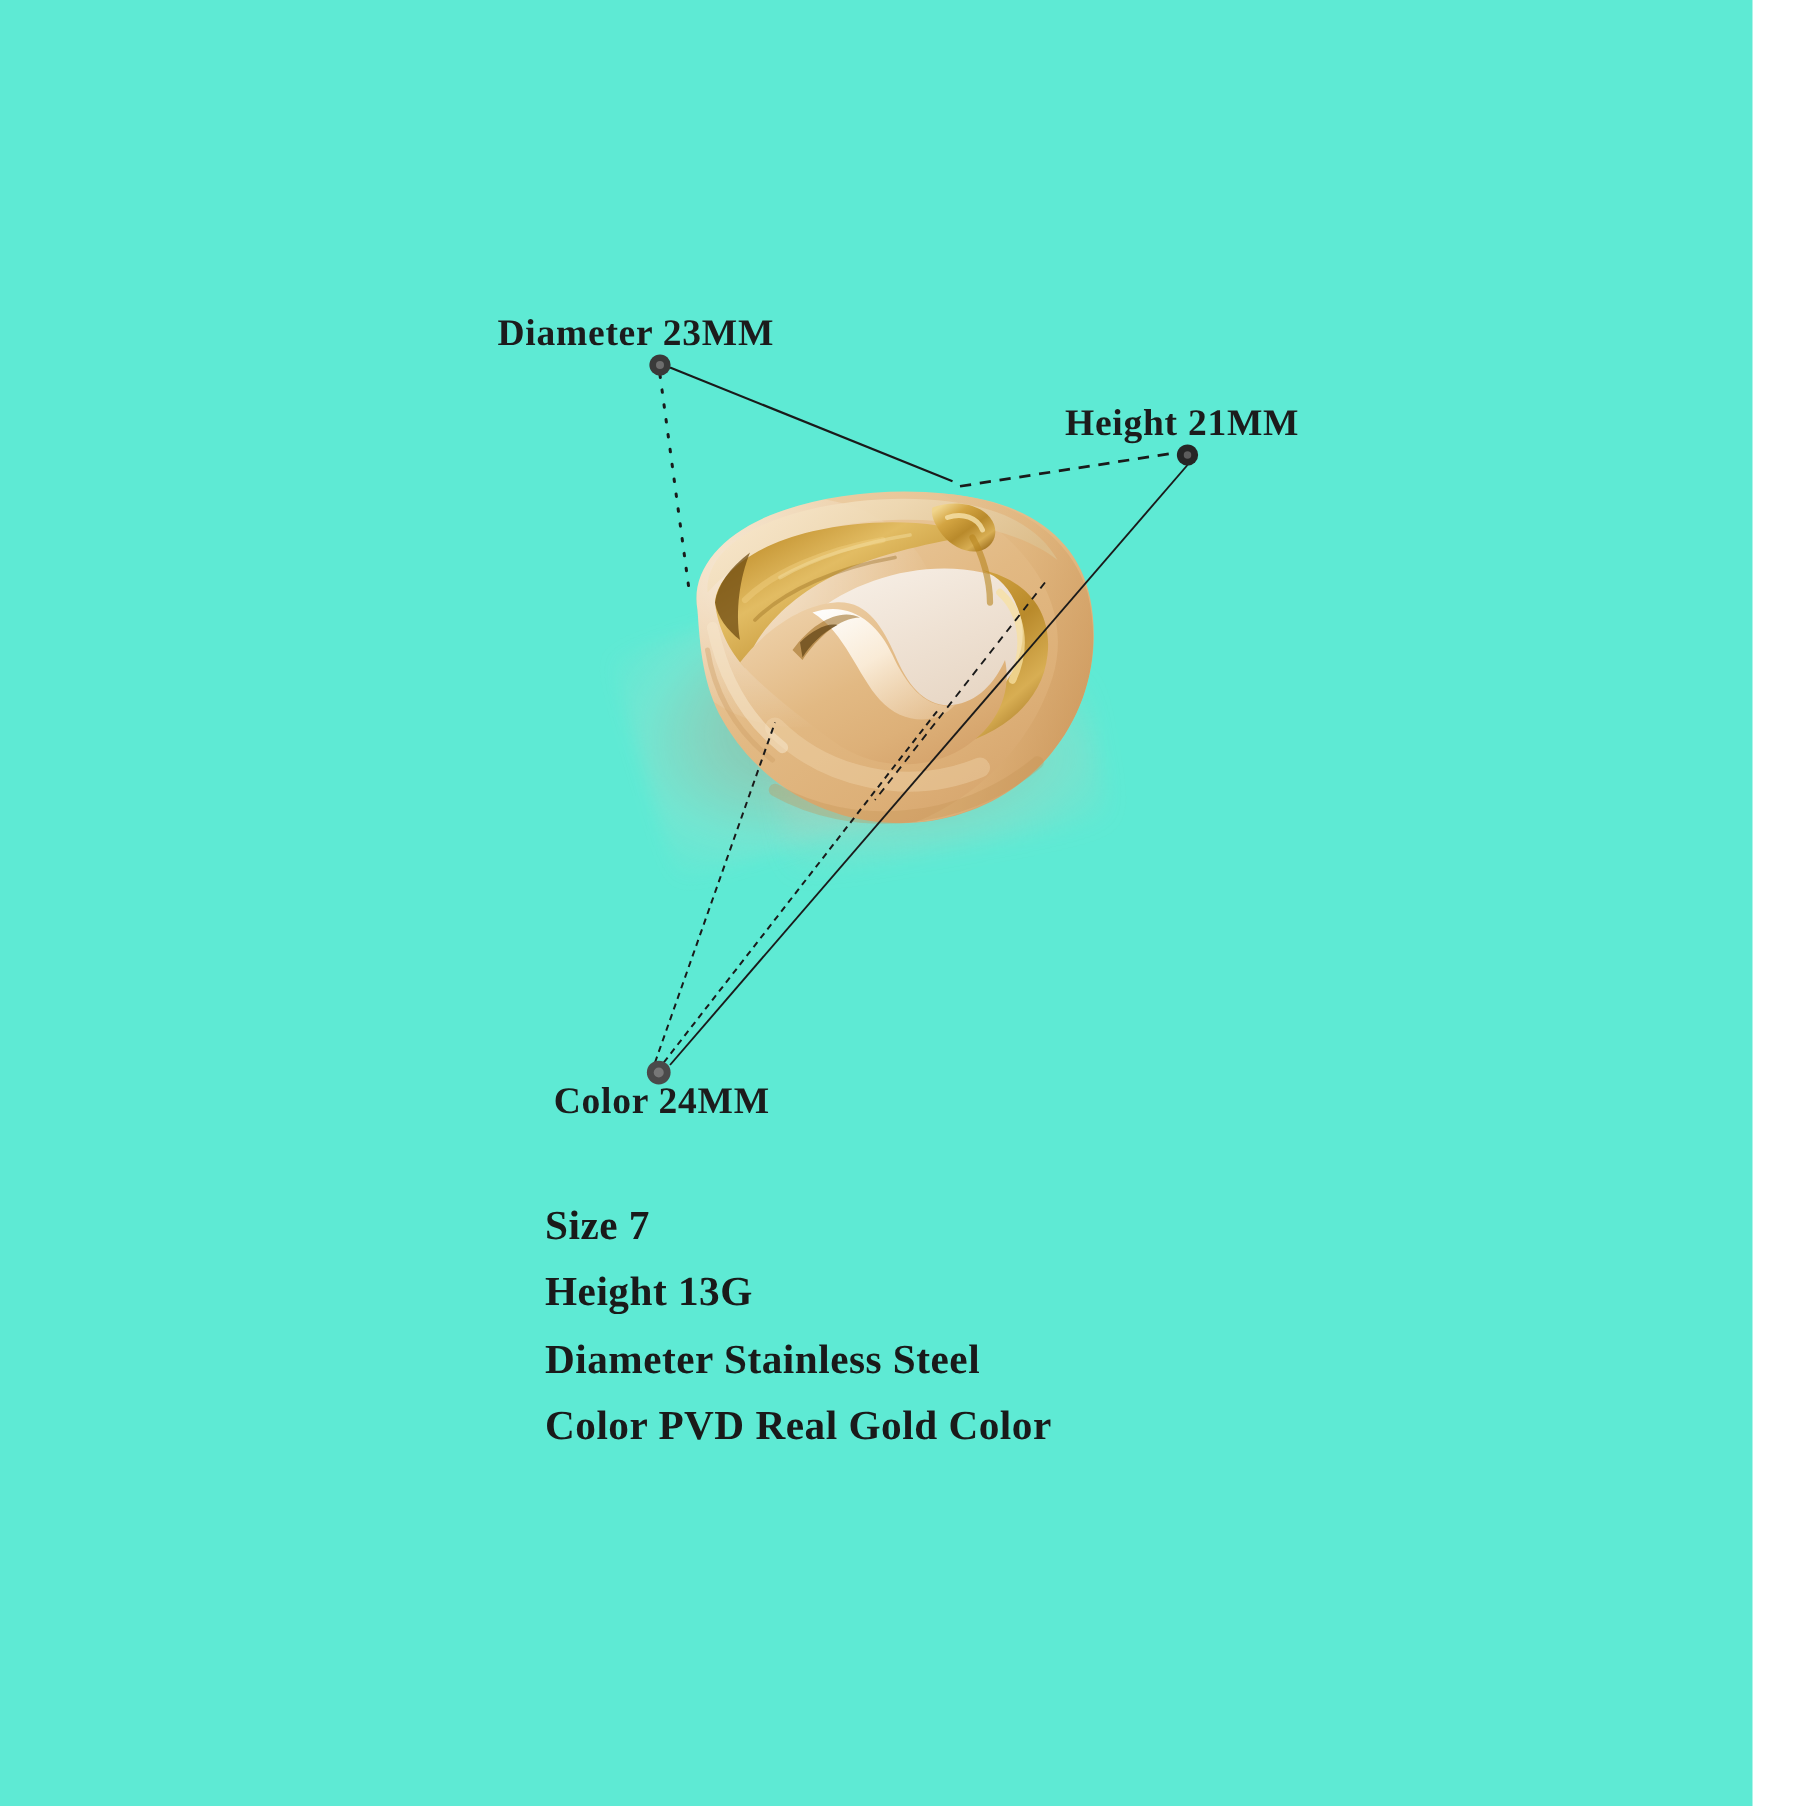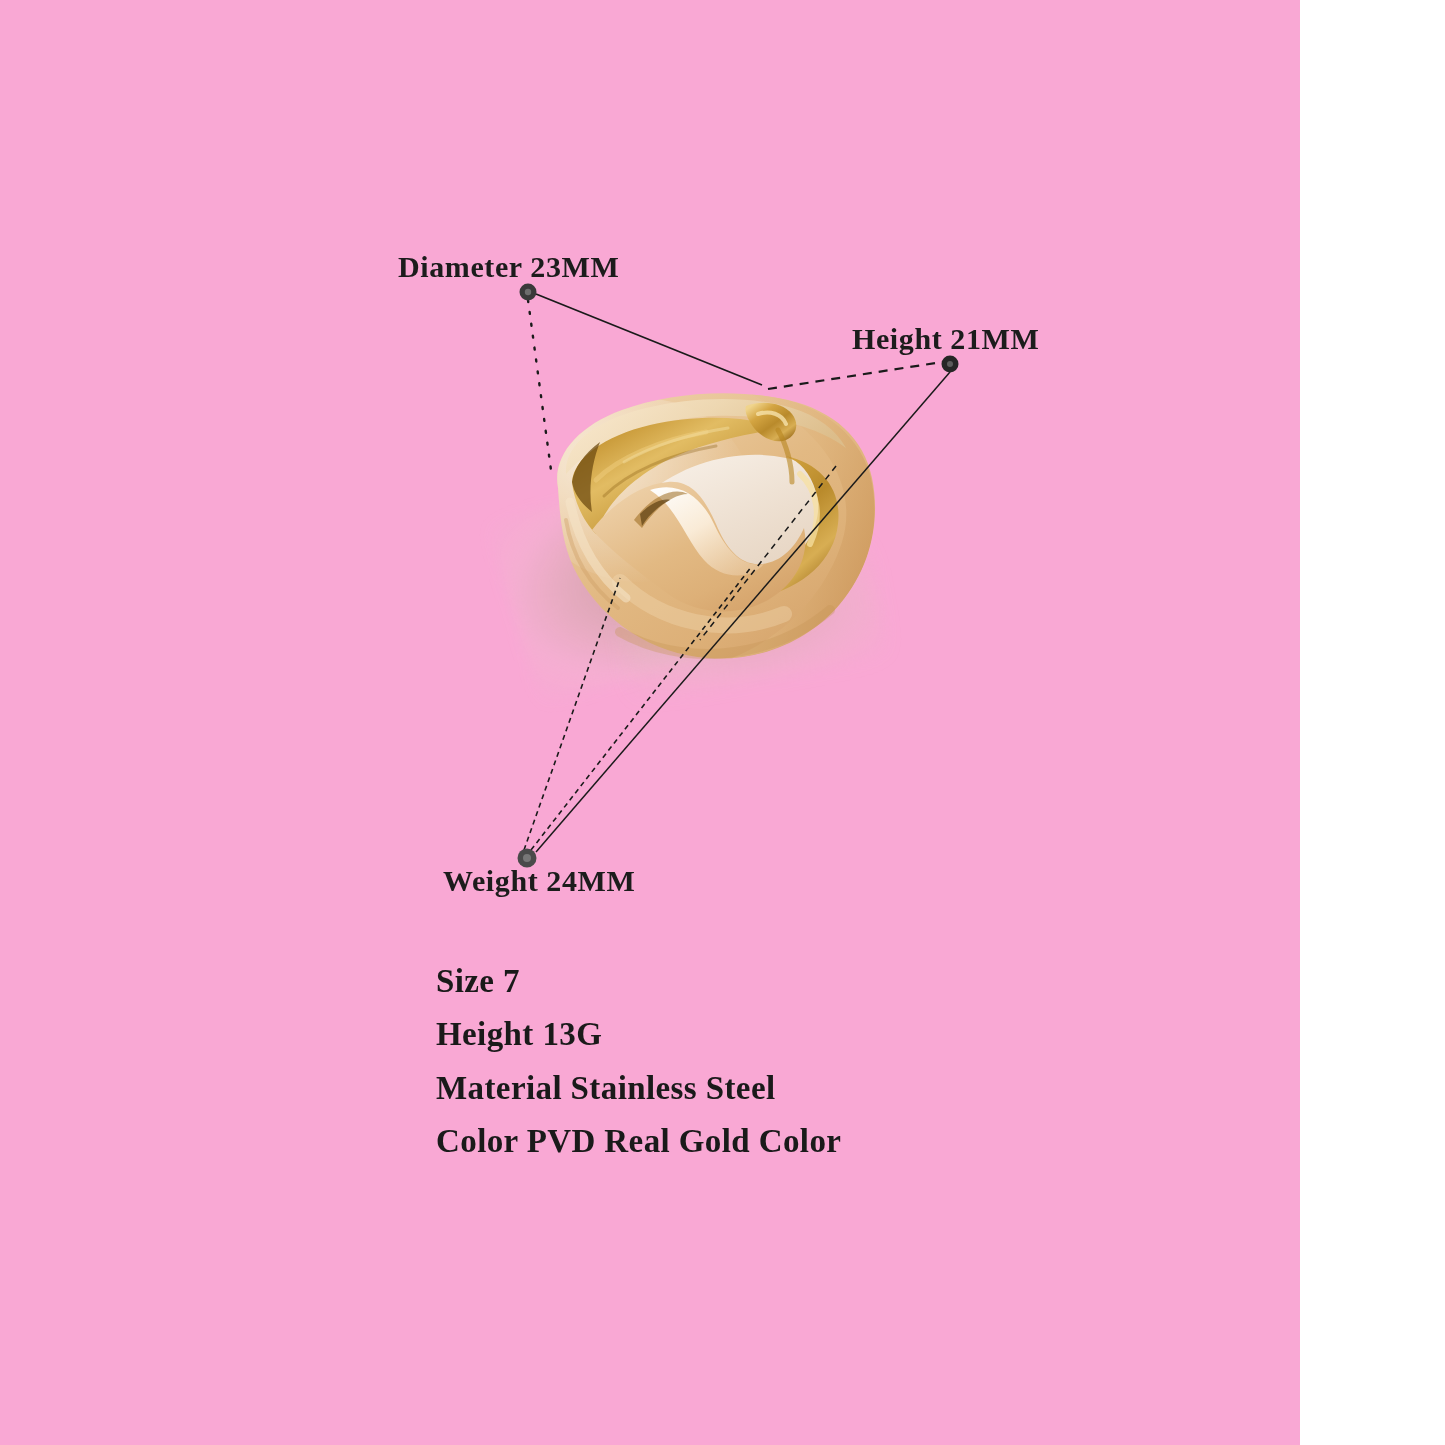--- a/index.html
+++ b/index.html
@@ -2,23 +2,23 @@
 <html><head>
 <meta charset="utf-8">
 <style>
   html, body {
     margin: 0;
     padding: 0;
     background: #ffffff;
   }
   #page {
     position: relative;
-    width: 1300px;
+    width: 1402px;
     height: 1445px;
-    background: #f9a8d4;
+    background: #5eead4;
     overflow: hidden;
     font-family: "Liberation Serif", "DejaVu Serif", serif;
   }
 
   
   .anno-label {
     position: absolute;
     font-family: "Liberation Serif", "DejaVu Serif", serif;
     font-size: 30px;
     font-weight: 700;
@@ -305,22 +305,22 @@
     <circle cx="950" cy="364" r="3.0" fill="#5c5c5c"></circle>
 
     <circle cx="527" cy="858" r="9.5" fill="#4a4a4a"></circle>
     <circle cx="527" cy="858" r="4.0" fill="#777777"></circle>
   </svg>
 
   <div class="anno-label" id="label-diameter">Diameter 23MM</div>
 
   <div class="anno-label" id="label-height">Height 21MM</div>
 
-  <div class="anno-label" id="label-width">Weight 24MM</div>
+  <div class="anno-label" id="label-width">Color 24MM</div>
 
   <div id="spec-list">
     <div class="spec-line">Size 7</div>
     <div class="spec-line">Height 13G</div>
-    <div class="spec-line">Material Stainless Steel</div>
+    <div class="spec-line">Diameter Stainless Steel</div>
     <div class="spec-line">Color PVD Real Gold Color</div>
   </div>
 
 </div>
 
 </body></html>

